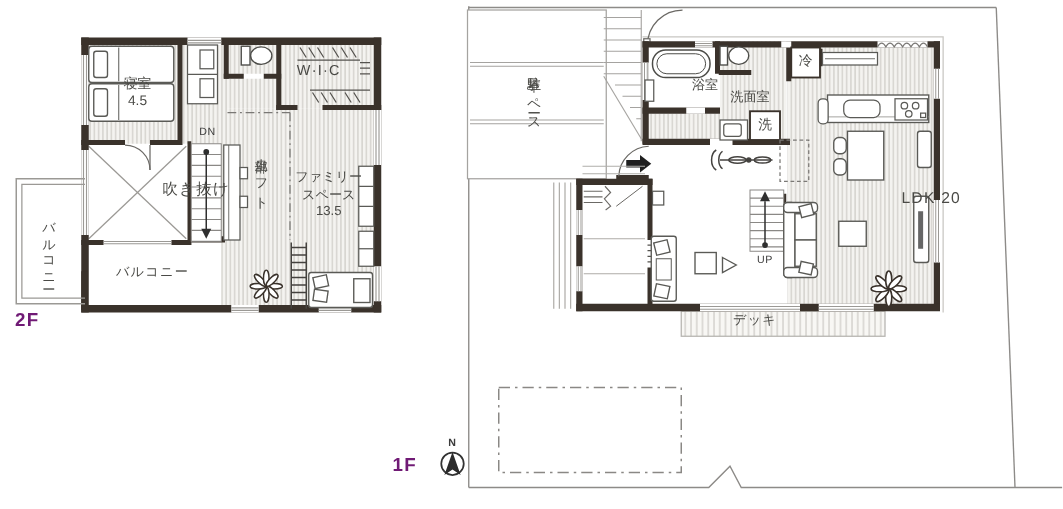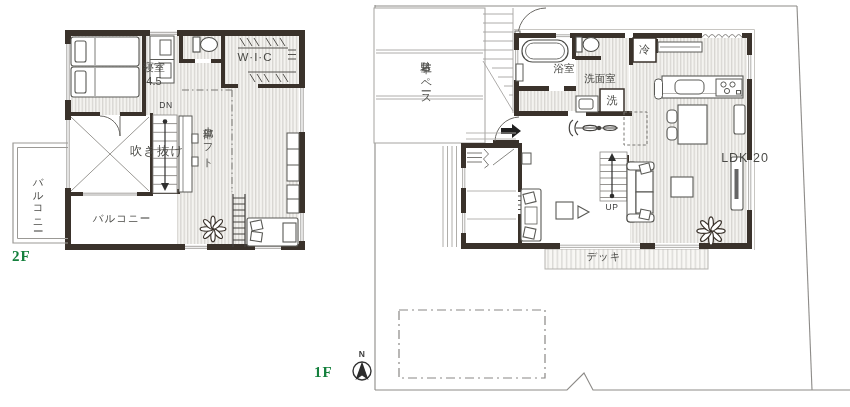--- a/index.html
+++ b/index.html
@@ -3,21 +3,21 @@
 <meta charset="utf-8">
 <style>
   html,body{margin:0;padding:0;background:#fff;}
   #stage{position:relative;width:850px;height:407px;background:#ffffff;overflow:hidden;
          font-family:"Liberation Sans","DejaVu Sans",sans-serif;}
   #plan-svg{position:absolute;left:0;top:0;}
   .lbl{position:absolute;color:#4a4a46;line-height:1.3;text-align:center;
        font-size:11px;white-space:nowrap;z-index:5;}
   .lbl span{display:block;}
   .v{writing-mode:vertical-rl;text-orientation:upright;letter-spacing:2px;white-space:normal;}
-  .fl{color:#15803d;font-weight:bold;font-size:15px;letter-spacing:1px;font-family:Liberation Serif, serif;}
+  .fl{color:#701a75;font-weight:bold;font-size:15px;letter-spacing:1px;}
   .small{font-size:8.5px;color:#3c3c3c;letter-spacing:0.5px;}
   .big{font-size:12.5px;letter-spacing:1px;margin-left:45px;}
 </style>
 </head>
 <body>
 
 <div id="stage">
 
 <svg id="plan-svg" width="850" height="407" viewBox="0 0 850 407">
   <defs>
@@ -370,27 +370,32 @@
     <rect x="399" y="310" width="146" height="68" fill="none" stroke="#8a8885" stroke-width="1.2" stroke-dasharray="9 4 2 4"></rect>
 
     <g>
       <circle cx="362" cy="371" r="9" fill="#fff" stroke="#333" stroke-width="1.4"></circle>
       <polygon points="362,361.5 355.5,380 362,375.5 368.5,380" fill="#2b2b2b"></polygon>
     </g>
   </g>
 </svg>
 
 <div class="lbl fl" style="left:12px;top:247px;">2F</div>
-<div class="lbl" style="left:86px;top:60px;width:48px;margin-left:44px;">
+<div class="lbl" style="left:86px;top:60px;width:48px;">
   <span>寝室</span>
   <span>4.5</span>
 </div>
 <div class="lbl" style="left:226px;top:50px;width:58px;font-size:11.5px;letter-spacing:1px;">W·I·C</div>
 <div class="lbl big" style="left:78px;top:143px;width:68px;">吹き抜け</div>
 <div class="lbl v" style="left:201px;top:103px;height:75px;font-size:10.5px;">上部ロフト</div>
+<div class="lbl" style="left:234px;top:136px;width:58px;font-size:10.5px;">
+  <span>ファミリー</span>
+  <span>スペース</span>
+  <span>13.5</span>
+</div>
 <div class="lbl v" style="left:31px;top:157px;height:84px;font-size:10.5px;">バルコニー</div>
 <div class="lbl" style="left:88px;top:212px;width:68px;font-size:10.5px;letter-spacing:1px;">バルコニー</div>
 <div class="lbl small" style="left:155px;top:100px;width:22px;">DN</div>
 
 <div class="lbl fl" style="left:314px;top:363px;">1F</div>
 <div class="lbl v" style="left:419px;top:14px;height:125px;font-size:11px;">駐車スペース</div>
 <div class="lbl" style="left:523px;top:62px;width:42px;font-size:10.5px;margin-left:20px;">浴室</div>
 <div class="lbl" style="left:571px;top:72px;width:58px;font-size:10.5px;">洗面室</div>
 <div class="lbl" style="left:600px;top:93px;width:24px;font-size:11px;">洗</div>
 <div class="lbl" style="left:633px;top:42px;width:23px;font-size:11px;">冷</div>

